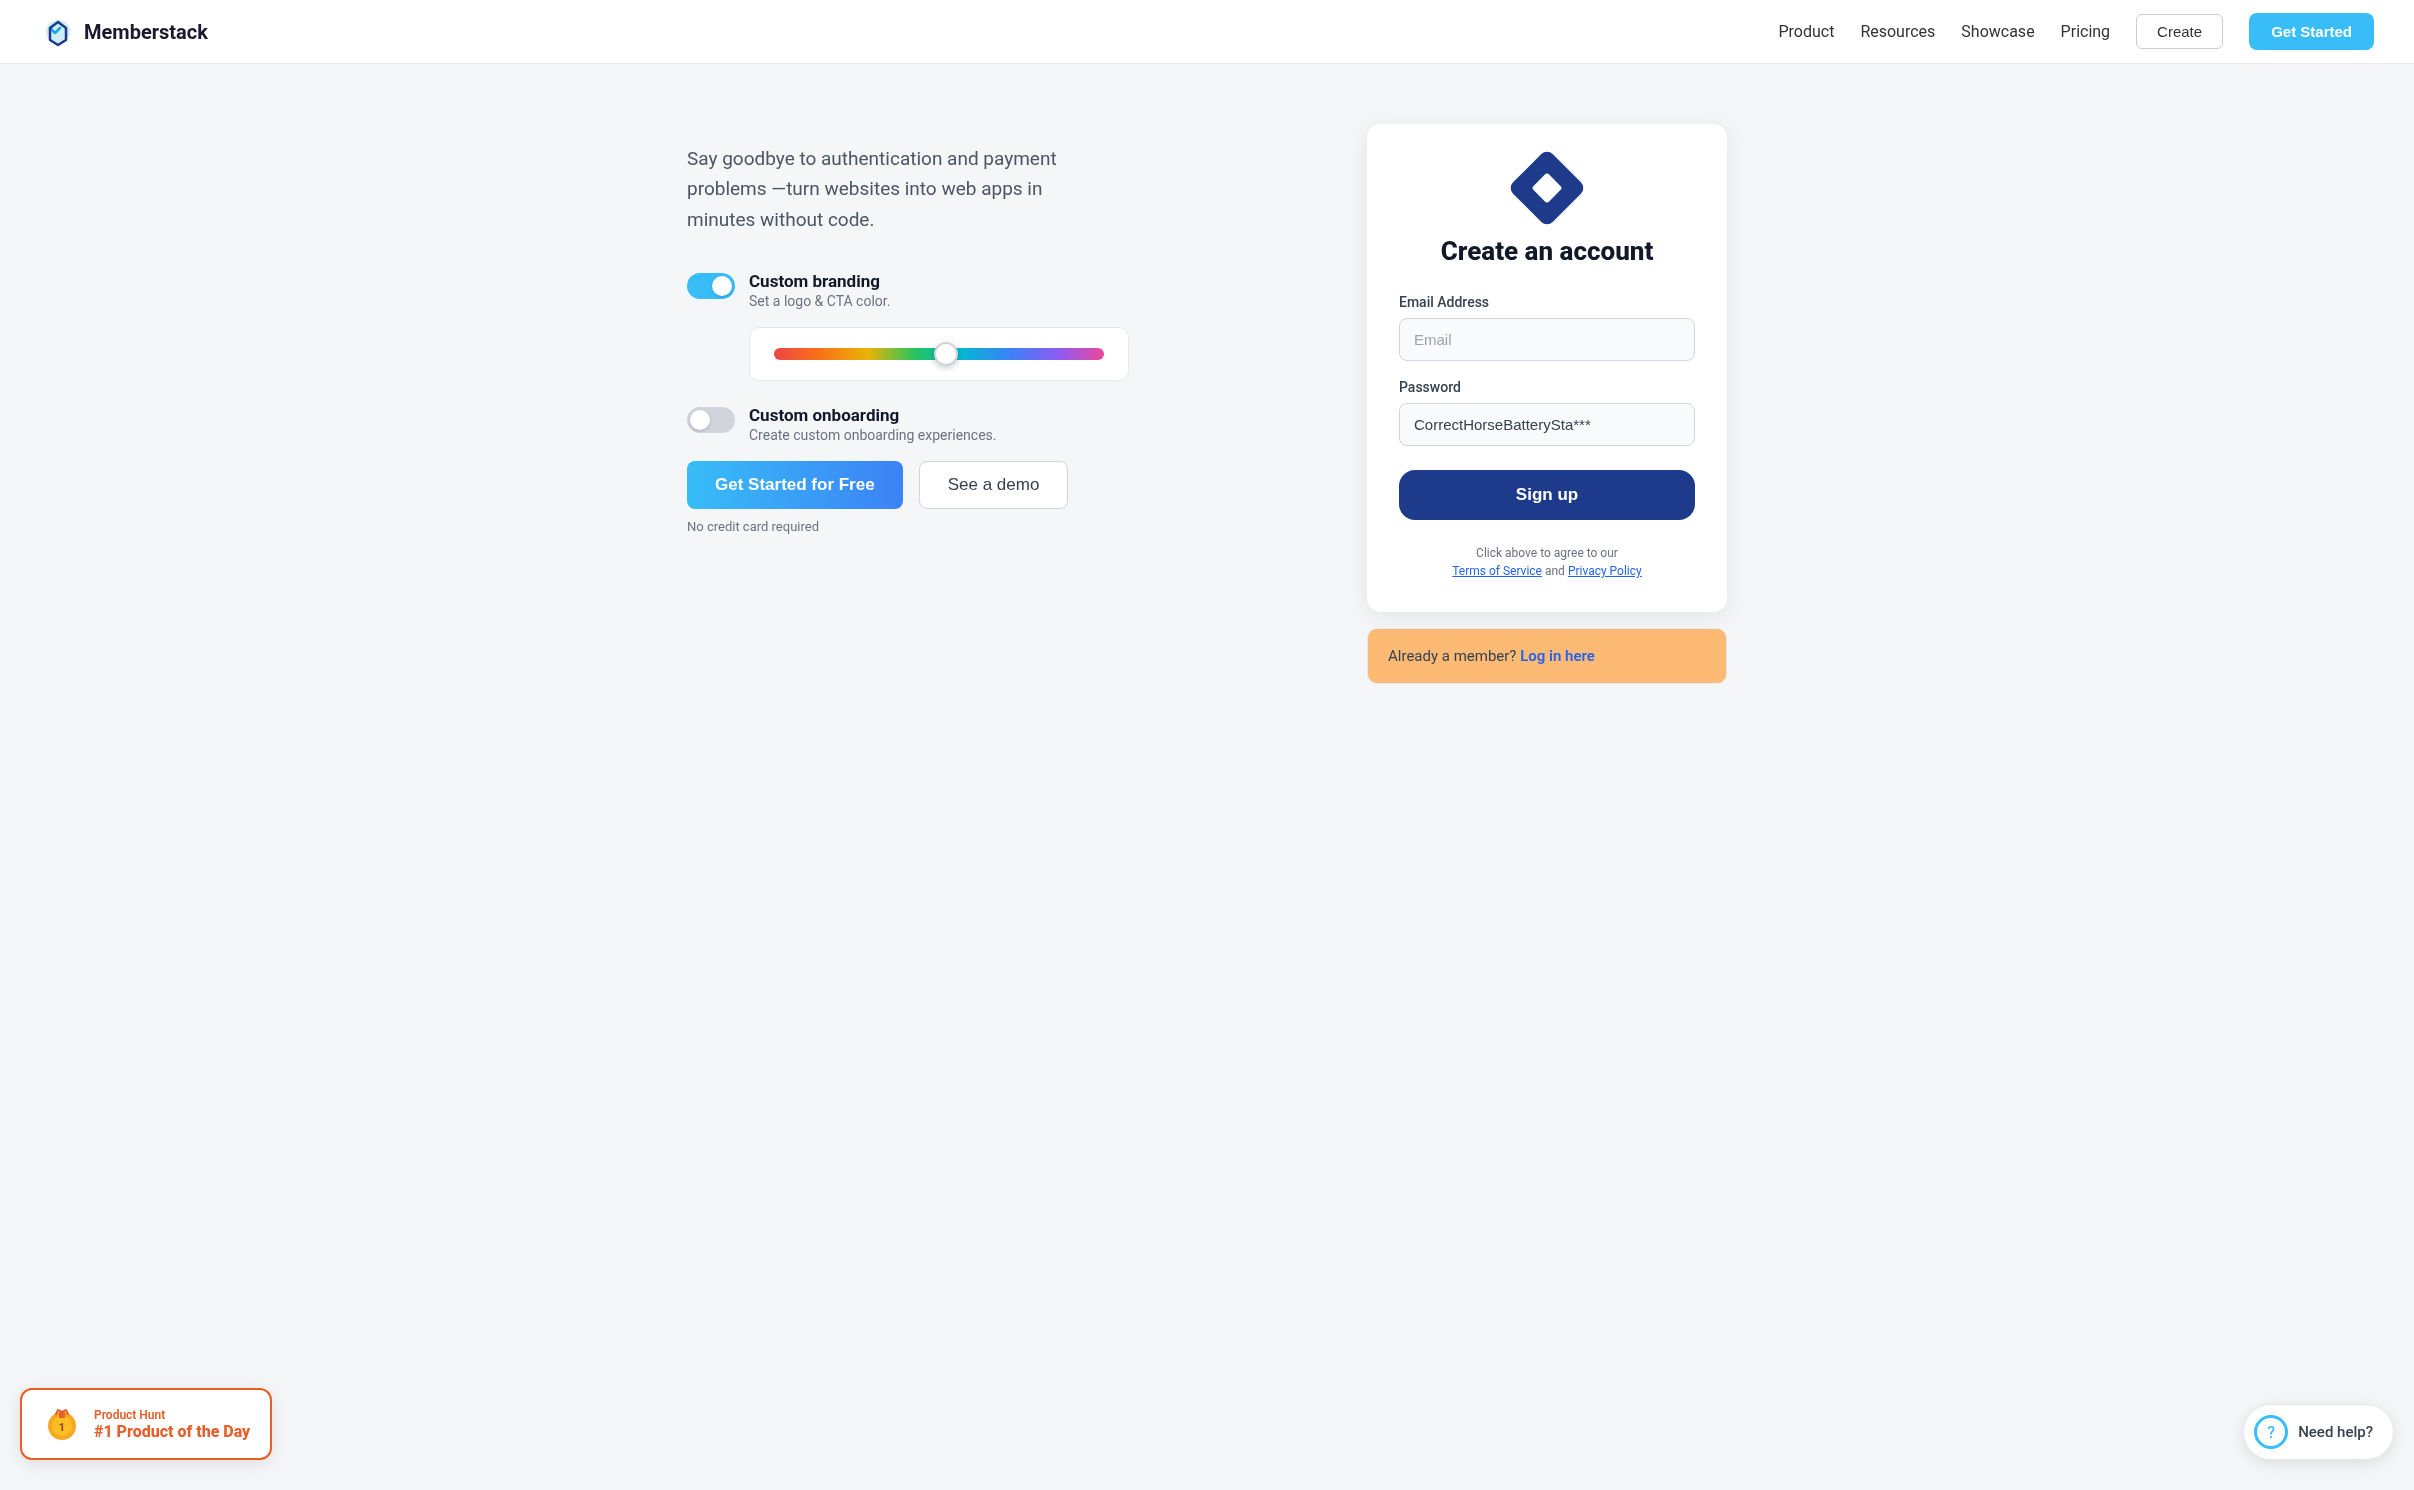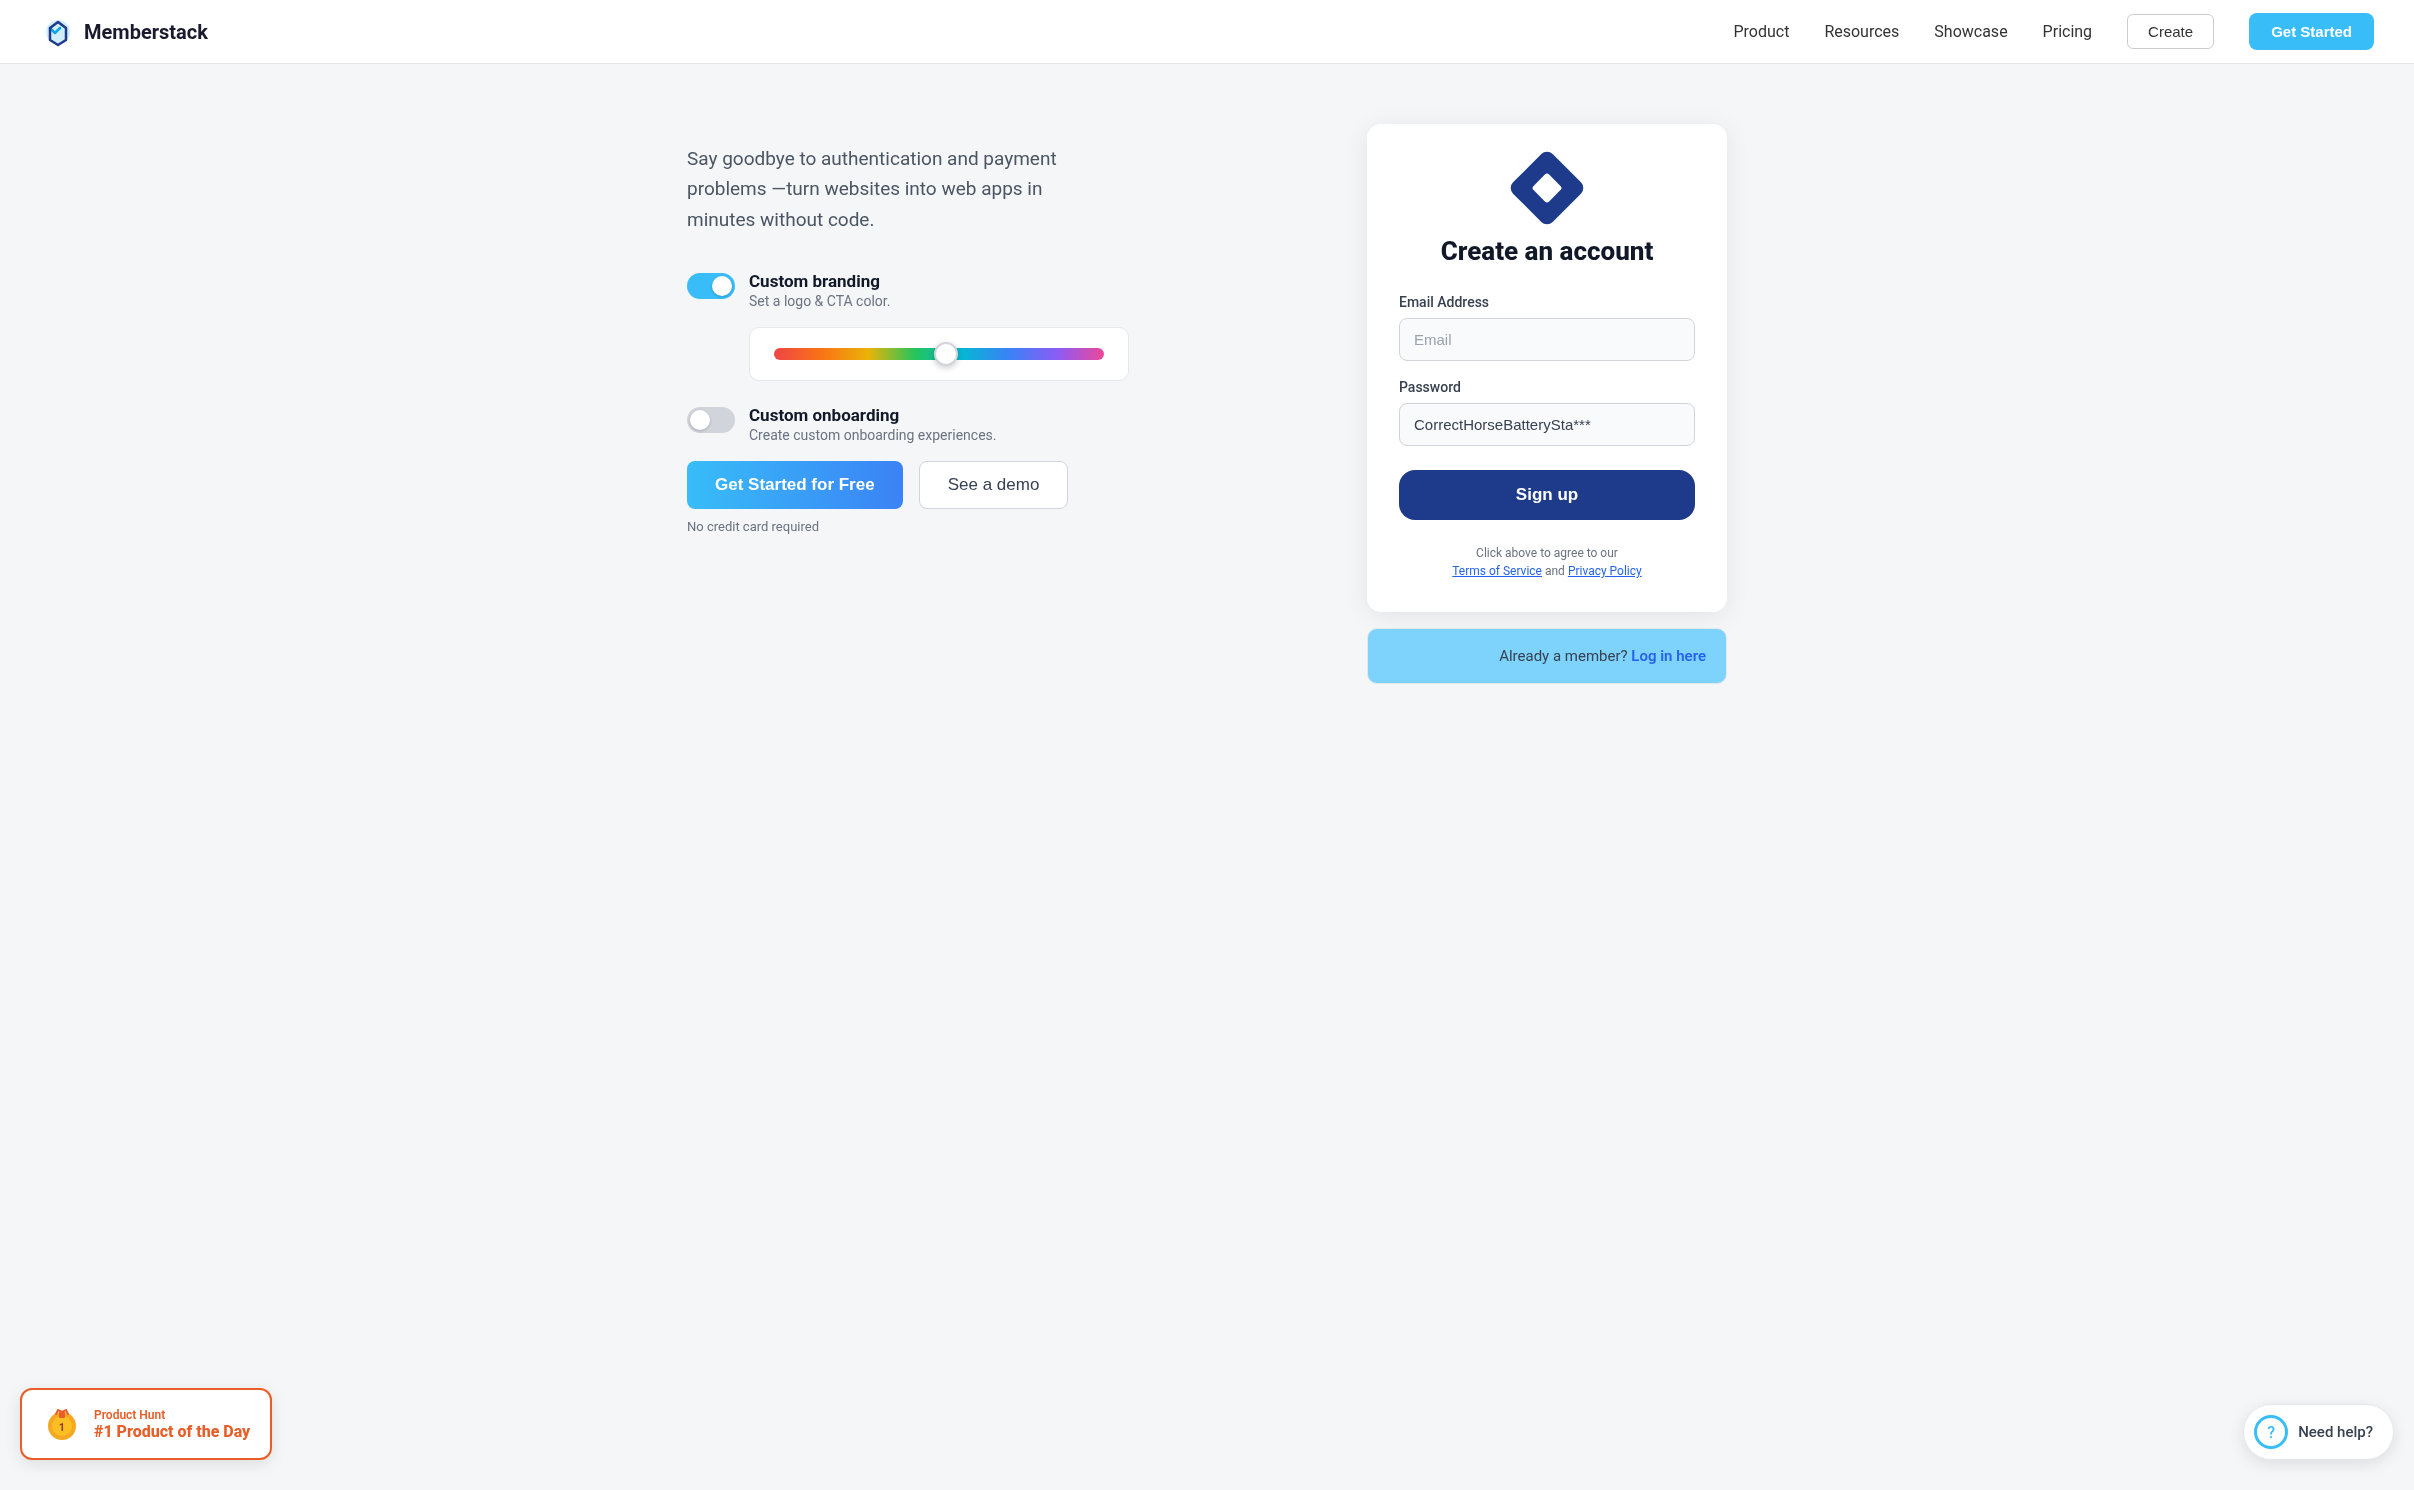--- a/index.html
+++ b/index.html
@@ -34,21 +34,21 @@
       height: 36px;
     }
     .logo-text {
       font-size: 20px;
       font-weight: 700;
       color: #1a1a2e;
     }
     .navbar-links {
       display: flex;
       align-items: center;
-      gap: 35px;
+      gap: 26px;
     }
     .nav-link {
       font-size: 16px;
       color: #333;
       text-decoration: none;
       font-weight: 400;
       cursor: pointer;
     }
     .btn-login {
       border: 1.5px solid #ccc;
@@ -287,26 +287,26 @@
       color: #6b7280;
       margin-top: 24px;
       line-height: 1.5;
     }
     .terms-link {
       color: #2563eb;
       text-decoration: underline;
       cursor: pointer;
     }
     .already-member-box {
-      background: #7dd3fc;
+      background: #fdba74;
       border: 1px solid #e5e7eb;
       border-radius: 10px;
       padding: 18px 20px;
       margin-top: 16px;
-      text-align: right;
+      text-align: left;
       font-size: 15px;
       color: #374151;
     }
     .already-member-link {
       color: #2563eb;
       font-weight: 600;
       text-decoration: none;
       cursor: pointer;
     }
 

